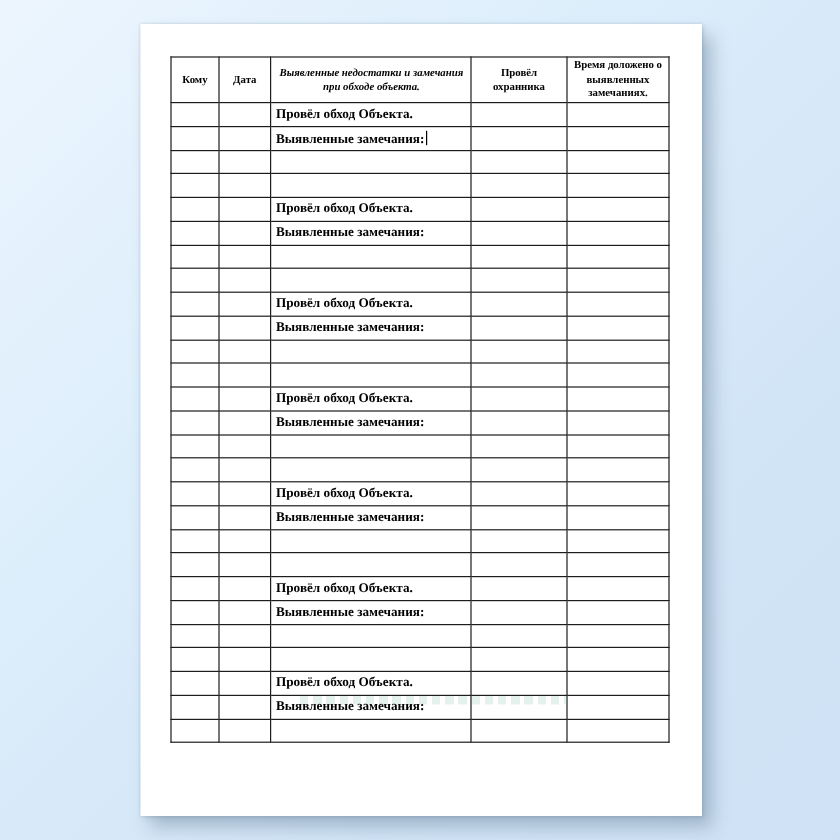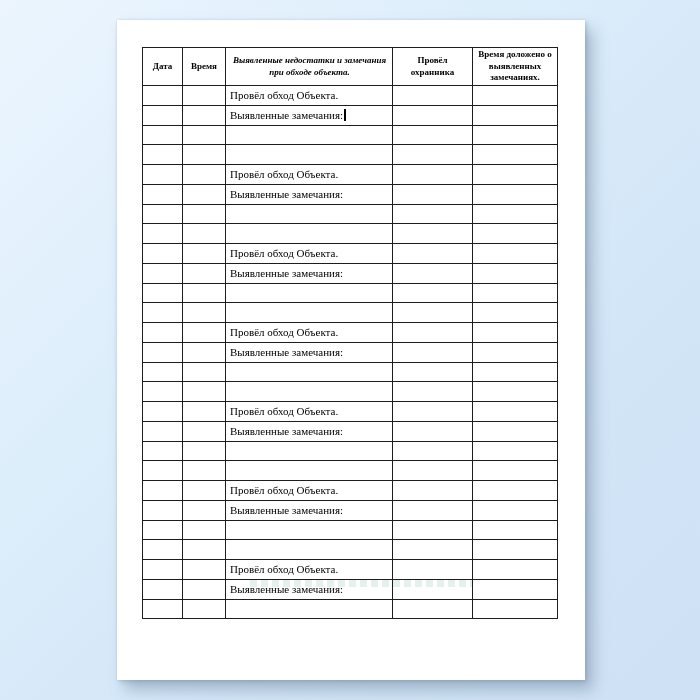--- a/index.html
+++ b/index.html
@@ -26,21 +26,21 @@
     overflow:hidden;
   }
   .log thead tr{height:38px;}
   .log th{
     font-weight:bold;font-size:9px;line-height:1.3;text-align:center;
   }
   .log th.notes-h{text-align:center;padding-left:4px;font-style:italic;}
   .log tbody tr{height:19.75px;}
   .log td{font-size:11px;}
   .log td.notes{
-    text-align:left;padding-left:4px;white-space:nowrap;
+    text-align:left;padding-left:4px;white-space:nowrap;font-weight:bold;
   }
   .caret{
     display:inline-block;width:1.5px;height:12px;background:#000;
     margin-left:1px;vertical-align:-2px;
   }
   .watermark{
     position:absolute;left:133px;top:560px;width:222px;height:7px;
     background:repeating-linear-gradient(90deg,rgba(150,198,176,.45) 0 7px,rgba(150,198,176,0) 7px 11px);
     filter:blur(.5px);opacity:.55;pointer-events:none;
   }
@@ -53,22 +53,22 @@
     <table class="log">
       <colgroup>
         <col style="width:40px">
           <col style="width:43px">
           <col style="width:167px">
         <col style="width:80px">
           <col style="width:85px">
       </colgroup>
       <thead>
         <tr>
+          <th>Кому</th>
           <th>Дата</th>
-          <th>Время</th>
           <th class="notes-h">Выявленные недостатки и замечания при обходе объекта.</th>
           <th>Провёл охранника</th>
           <th>Время доложено о выявленных замечаниях.</th>
         </tr>
       </thead>
       <tbody id="log-body">
           <tr>
             <td></td>
             <td></td>
             <td class="notes"><span>Провёл обход Объекта.</span></td>

